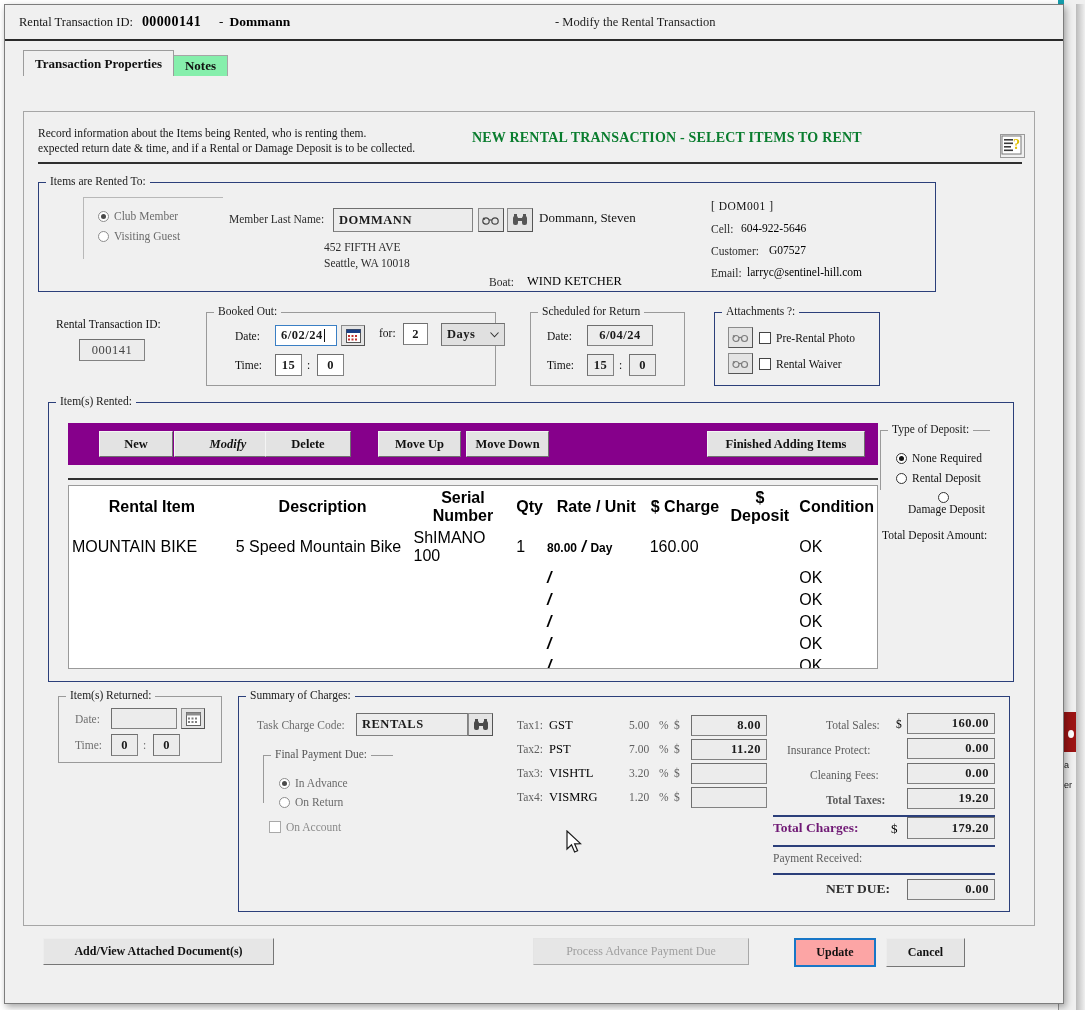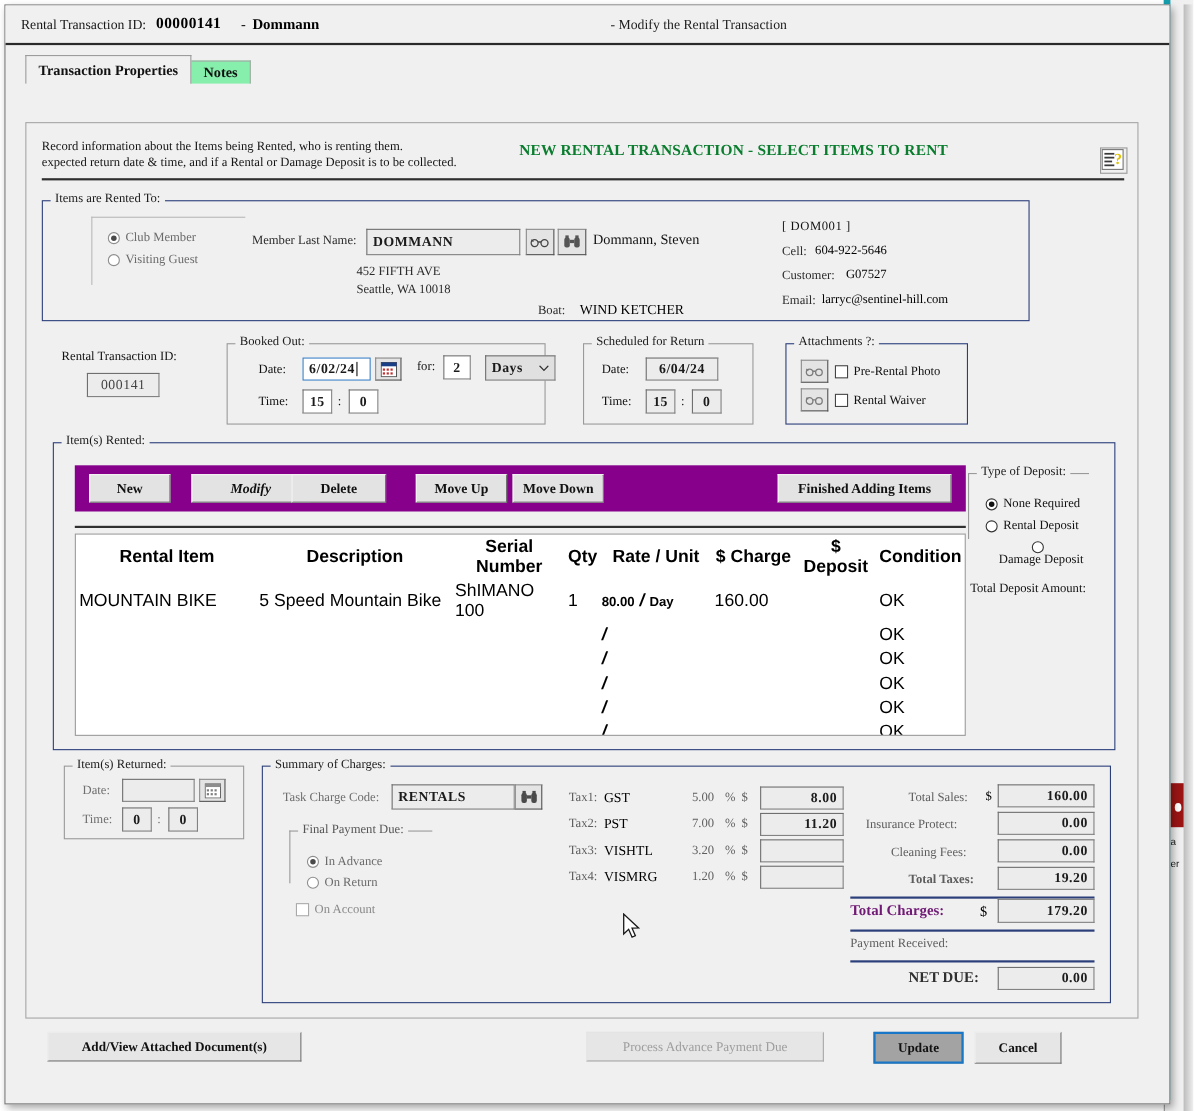--- a/index.html
+++ b/index.html
@@ -277,21 +277,21 @@
   
   .btn {
     background: #e6e6e6;
     border: 1px solid #ededed;
     border-right-color: #767676; border-bottom-color: #767676;
     font-size: 12px; font-weight: bold; color: #111;
     font-family: "Liberation Serif", serif;
     display: flex; align-items: center; justify-content: center;
   }
   .btn.disabled { color: #9e9e9e; border-color: #e4e4e4 #a8a8a8 #a8a8a8 #e4e4e4; }
-  .btn.primary { border: 2px solid #1877c7; background: #a3a3a3; }
+  .btn.primary { border: 2px solid #1877c7; background: #fca5a5; }
 
   .line { position: absolute; background: #2b3f7a; }
 
   
   .cursor { position: absolute; left: 566px; top: 830px; }
 </style>
 </head>
 <body>
 
 <div id="screen">
@@ -474,21 +474,21 @@
         <div class="chk" style="position:absolute; left:44px; top:45px;">
           <span class="box"></span>
             <span>Rental Waiver</span>
         </div>
       </div>
 
       <div class="group" style="left:24px; top:290px; width:966px; height:280px;">
         <span class="legend">Item(s) Rented:</span>
 
         <div class="toolbar" style="left:19px; top:20px; width:810px; height:42px;">
-          <div class="tbbtn" style="position:absolute; left:13px; width:74px;">New</div>
+          <div class="tbbtn" style="position:absolute; left:31px; width:74px;">New</div>
           <div class="tbbtn" style="position:absolute; left:106px; width:108px;font-style:italic;">Modify</div>
           <div class="tbbtn" style="position:absolute; left:197px; width:86px;">Delete</div>
           <div class="tbbtn" style="position:absolute; left:310px; width:83px;">Move Up</div>
           <div class="tbbtn" style="position:absolute; left:398px; width:83px;">Move Down</div>
           <div class="tbbtn" style="position:absolute; left:639px; width:158px;">Finished Adding Items</div>
         </div>
 
         <div style="position:absolute; left:19px; top:75px; width:810px; height:0; border-top:2px solid #303030;"></div>
 
         <div class="gridwrap" style="position:absolute; left:19px; top:82px; width:810px; height:184px;">

